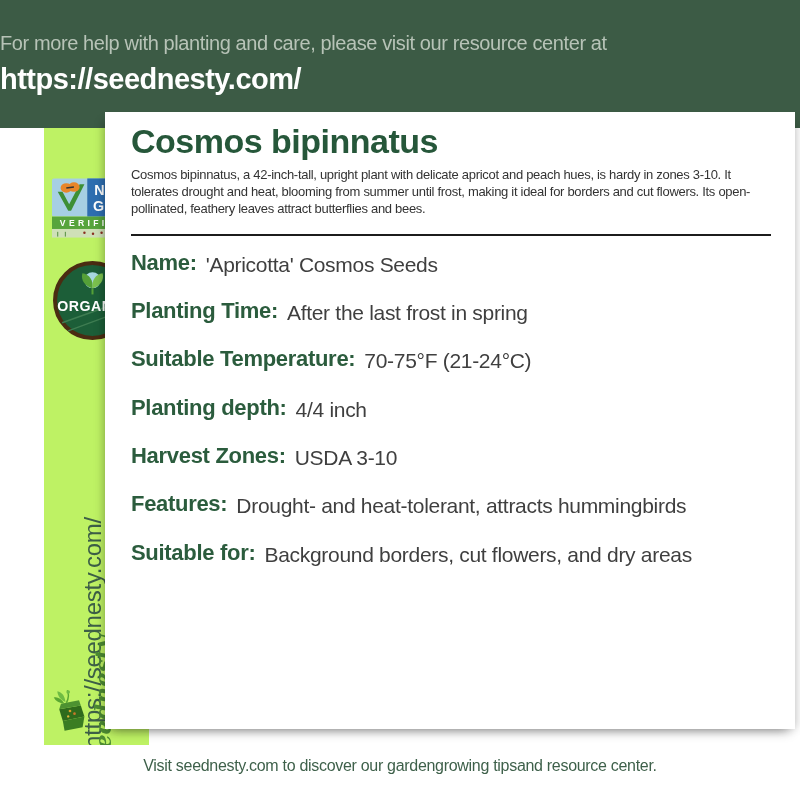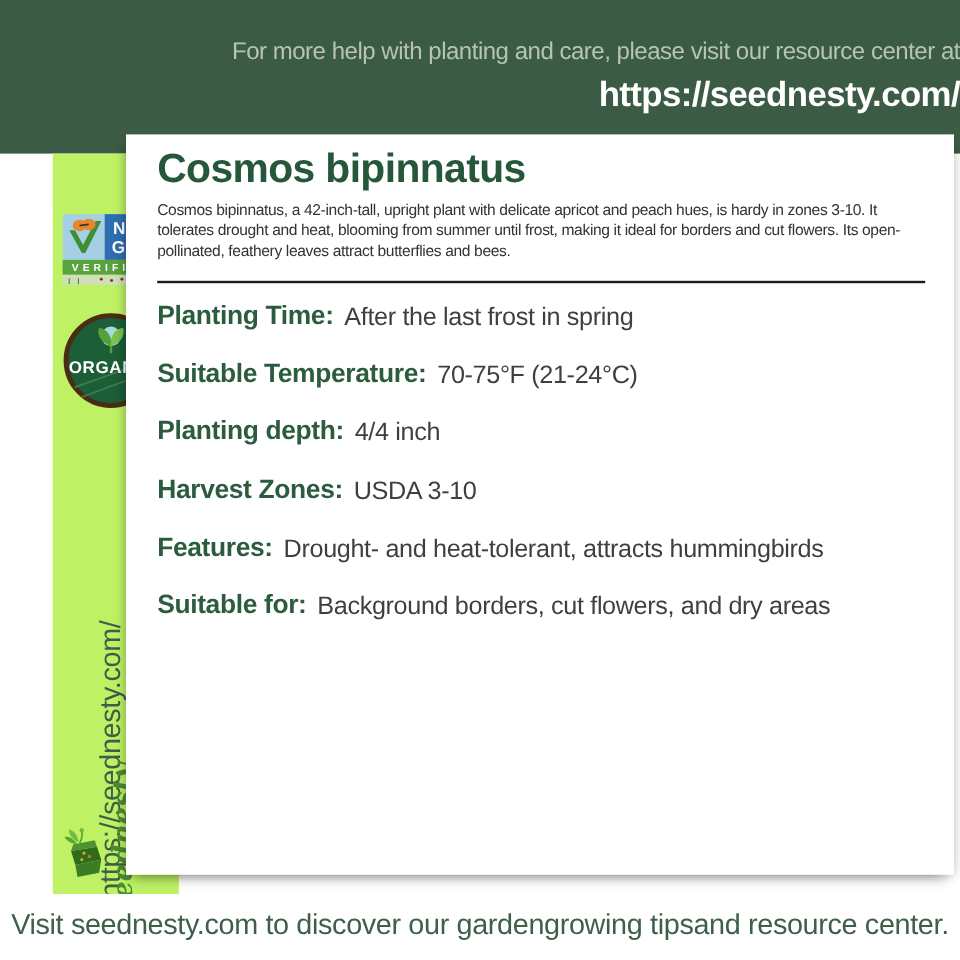--- a/index.html
+++ b/index.html
@@ -2,21 +2,21 @@
 <html><head>
 <meta charset="utf-8">
 <style>
   * { margin: 0; padding: 0; box-sizing: border-box; }
   html, body { width: 800px; height: 800px; background: #ffffff; overflow: hidden; }
   body { font-family: "Liberation Sans", sans-serif; position: relative; }
 
   
   .banner {
     position: absolute; top: 0; left: 0; width: 800px; height: 128px;
-    background: #3c5b45; text-align: right;
+    background: #3c5b45; text-align: left;
   }
   .banner-line1 {
     padding-top: 32px; font-size: 20px; letter-spacing: -0.4px;
     color: #b7c3b7; font-weight: 400;
   }
   .banner-url {
     margin-top: 8px; font-size: 29px; color: #ffffff; font-weight: 700;
     letter-spacing: -0.5px;
   }
 
@@ -62,21 +62,21 @@
     color: #3f3f3f; font-size: 21px; letter-spacing: -0.3px; padding-top: 1px; line-height: 1.35;
   }
   .field-row.wrap-narrow .field-value { max-width: 460px; }
 
   
   .footer {
     position: absolute; left: 0; top: 745px; width: 800px; height: 55px;
     background: #ffffff; text-align: center;
   }
   .footer-text {
-    padding-top: 12px; color: #3e604a; font-size: 24px; letter-spacing: -0.3px;
+    padding-top: 12px; color: #3e604a; font-size: 16px; letter-spacing: -0.3px;
   }
 </style>
 </head>
 <body>
 
 <header class="banner">
   <div class="banner-line1">For more help with planting and care, please visit our resource center at</div>
   <div class="banner-url">https://seednesty.com/</div>
 </header>
 
@@ -137,20 +137,24 @@
   <div class="brand-script">seednesty</div>
 </aside>
 
 <main class="card">
   <h1 class="title">Cosmos bipinnatus</h1>
   <p class="description">Cosmos bipinnatus, a 42-inch-tall, upright plant with delicate apricot and peach hues, is hardy in zones 3-10. It tolerates drought and heat, blooming from summer until frost, making it ideal for borders and cut flowers. Its open-pollinated, feathery leaves attract butterflies and bees.</p>
   <div class="divider"></div>
 
   <div class="fields">
     <div class="field-row">
+      <span class="field-label">Name:</span>
+      <span class="field-value">'Apricotta' Cosmos Seeds</span>
+    </div>
+    <div class="field-row">
       <span class="field-label">Planting Time:</span>
       <span class="field-value">After the last frost in spring</span>
     </div>
     <div class="field-row">
       <span class="field-label">Suitable Temperature:</span>
       <span class="field-value">70-75°F (21-24°C)</span>
     </div>
     <div class="field-row">
       <span class="field-label">Planting depth:</span>
       <span class="field-value">4/4 inch</span>

